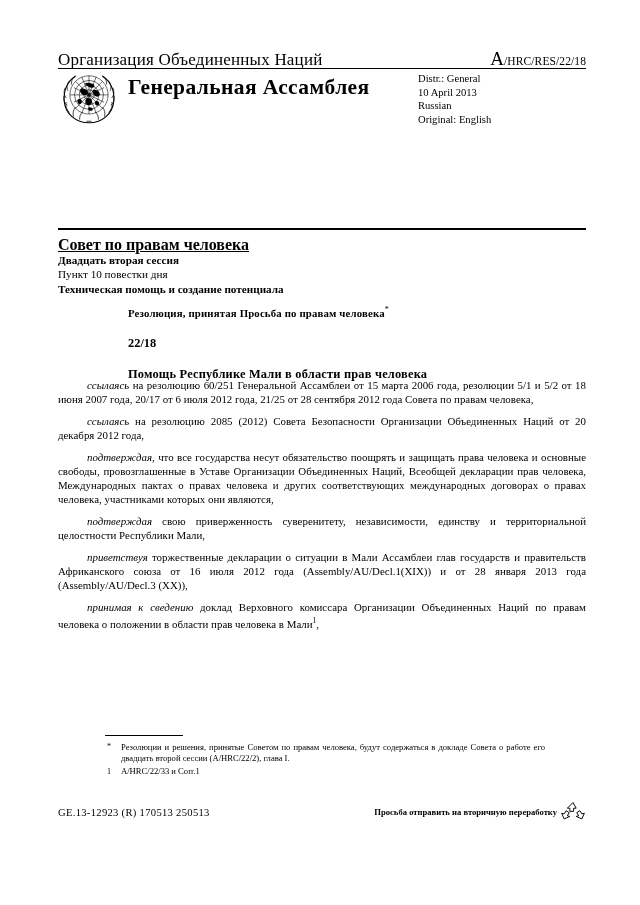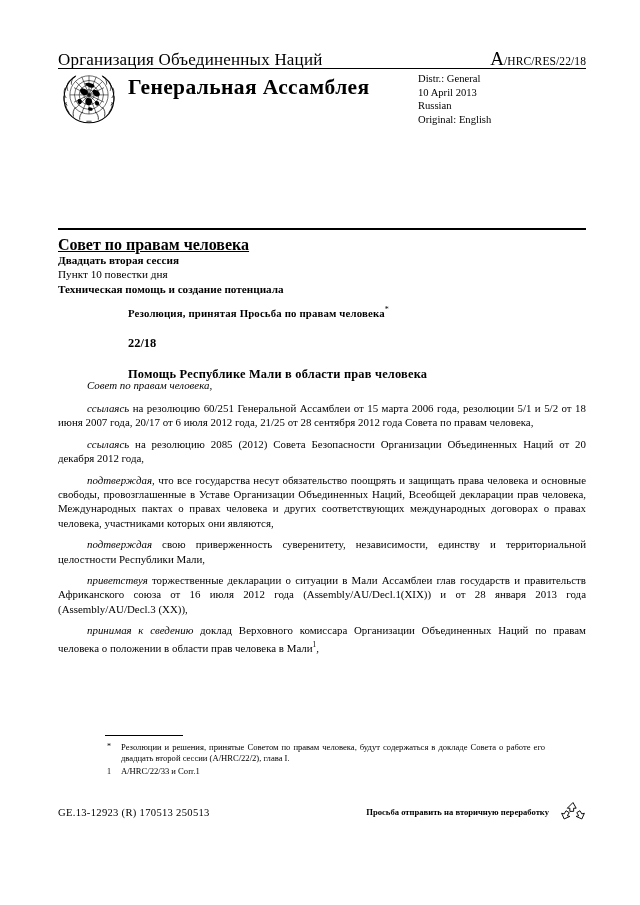--- a/index.html
+++ b/index.html
@@ -184,21 +184,21 @@
     justify-content: space-between;
   }
   .job-number {
     font-size: 10.6px;
     letter-spacing: .3px;
     white-space: nowrap;
   }
   .recycle-wrap {
     display: flex;
     align-items: center;
-    gap: 11px;
+    gap: 3px;
   }
   .recycle-text {
     font-size: 8.6px;
     font-weight: bold;
     white-space: nowrap;
   }
   .recycle-icon { width: 26px; height: 24px; display:block; }
 </style>
 </head>
 <body>
@@ -286,23 +286,20 @@
     <div class="s-bold">Техническая помощь и создание потенциала</div>
   </div>
 
   <div class="res-adopted"><span>Резолюция, принятая Просьба по правам человека</span><sup>*</sup></div>
 
   <div class="res-number">22/18</div>
   <div class="res-title">Помощь Республике Мали в области прав человека</div>
 
   <div class="preamble">
 
-    <p class="para p-first">
-      <i>Совет по правам человека,</i>
-    </p>
 
 
     <p class="para"><i>ссылаясь</i><span> на резолюцию 60/251 Генеральной Ассамблеи от 15 марта 2006 года, резолюции 5/1 и 5/2 от 18 июня 2007 года, 20/17 от 6 июля 2012 года, 21/25 от 28 сентября 2012 года Совета по правам человека,</span></p>
 
     <p class="para"><i>ссылаясь</i><span> на резолюцию 2085 (2012) Совета Безопасности Организации Объединенных Наций от 20 декабря 2012 года,</span></p>
 
     <p class="para"><i>подтверждая</i><span>, что все государства несут обязательство поощрять и защищать права человека и основные свободы, провозглашенные в Уставе Организации Объединенных Наций, Всеобщей декларации прав человека, Международных пактах о правах человека и других соответствующих международных договорах о правах человека, участниками которых они являются,</span></p>
 
     <p class="para"><i>подтверждая</i><span> свою приверженность суверенитету, независимости, единству и территориальной целостности Республики Мали,</span></p>
 

